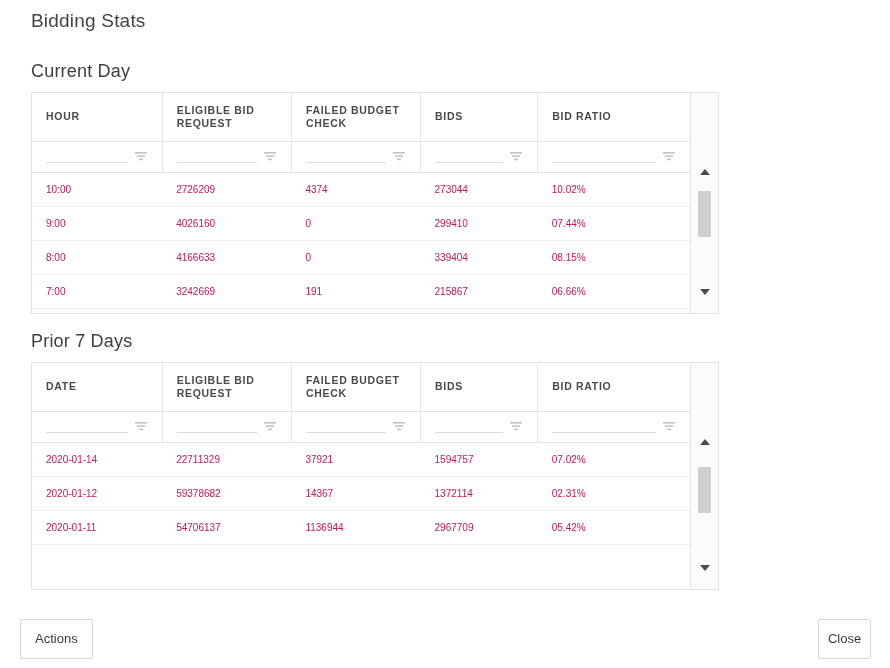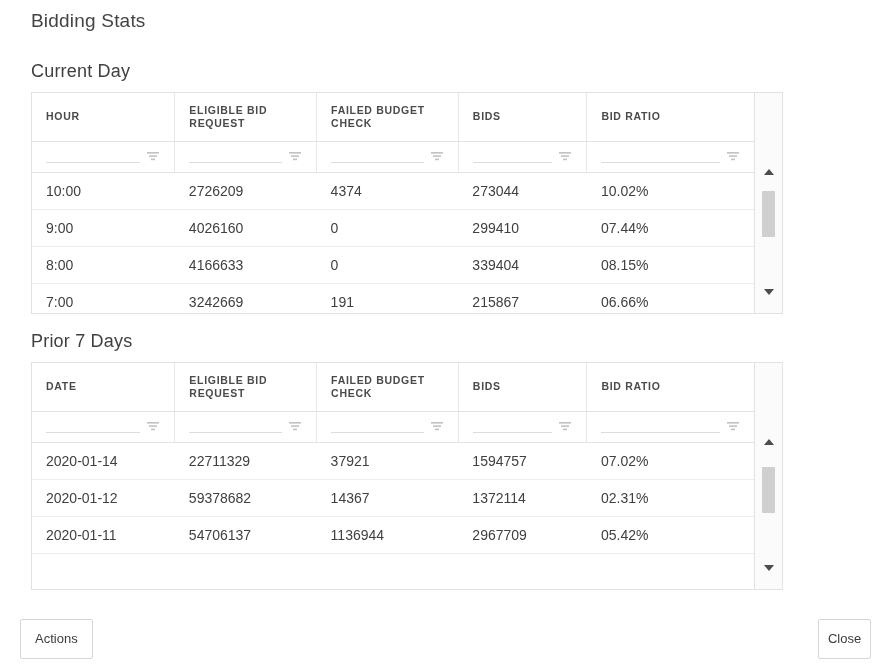--- a/index.html
+++ b/index.html
@@ -35,21 +35,21 @@
     font-weight: normal;
     color: #404040;
     letter-spacing: 0.2px;
   }
   .heading-current { top: 61px; }
   .heading-prior { top: 331px; }
 
   .table-wrap {
     position: absolute;
     left: 31px;
-    width: 752px;
+    width: 688px;
     border: 1px solid #e2e2e2;
     background: #ffffff;
     display: flex;
     overflow: hidden;
   }
   .wrap-current { top: 92px; height: 222px; }
   .wrap-prior { top: 362px; height: 228px; }
 
   table {
     border-collapse: collapse;
@@ -110,22 +110,22 @@
   }
   .funnel {
     flex: 0 0 auto;
     width: 14px;
     height: 14px;
     opacity: 0.45;
   }
   .funnel svg { display: block; }
 
   tbody td {
-    font-size: 14px;
-    color: #404040;
+    font-size: 10px;
+    color: #be185d;
     padding: 10px 14px;
     border-bottom: 1px solid #ededed;
     height: 34px;
     white-space: nowrap;
     overflow: hidden;
   }
   tbody tr.spacer td {
     border-bottom: none;
     height: 16px;
   }

